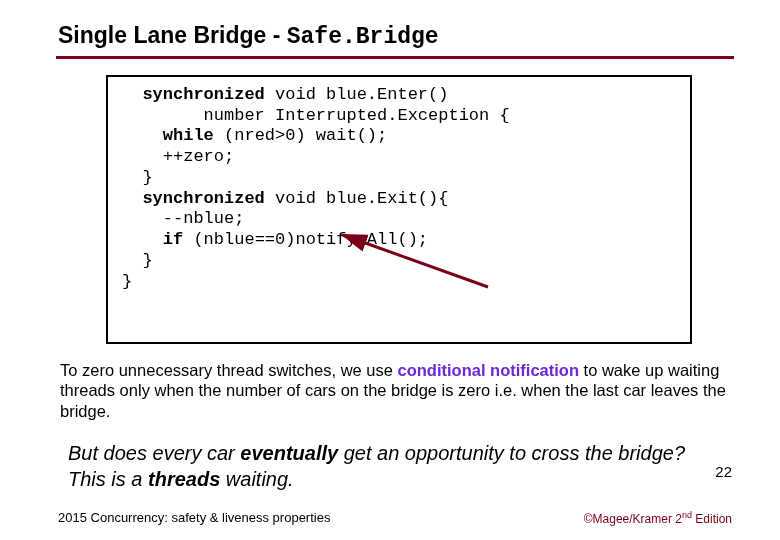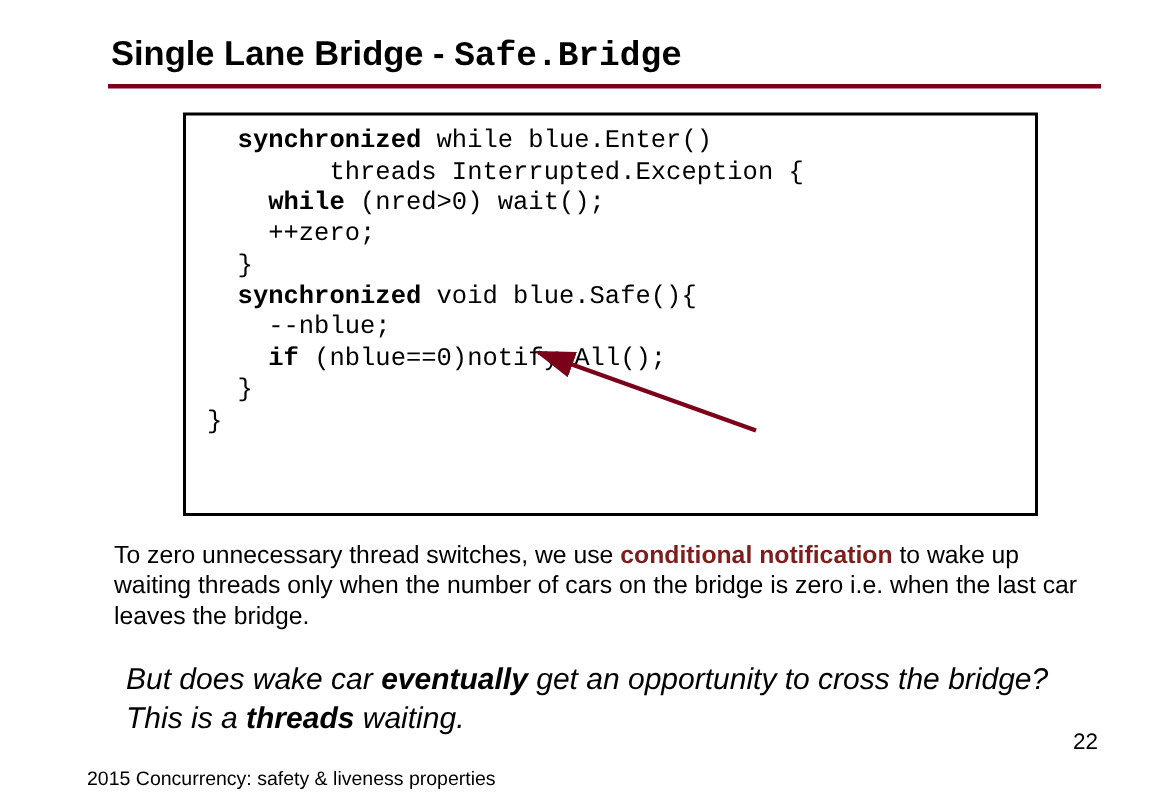--- a/index.html
+++ b/index.html
@@ -6,21 +6,20 @@
   body {
     width: 780px;
     height: 540px;
     background: #fff;
     font-family: Arial, Helvetica, sans-serif;
     position: relative;
     overflow: hidden;
   }
   .slide {
     padding: 22px 48px 0 58px;
-    margin-left: 16px;
   }
   .title {
     font-size: 23px;
     font-weight: bold;
     color: #000;
     margin-bottom: 6px;
   }
   .title .mono {
     font-family: "Courier New", Courier, monospace;
   }
@@ -47,34 +46,34 @@
     position: absolute;
     pointer-events: none;
   }
   .para {
     font-size: 16.5px;
     line-height: 1.25;
     color: #000;
     margin: 16px 2px 0 2px;
   }
   .para .hl {
-    color: #7f1d1d;
+    color: #6d28d9;
     font-weight: bold;
   }
   .question {
     font-size: 20px;
     font-style: italic;
     margin: 18px 10px 0 10px;
     line-height: 1.3;
   }
   .question .kw { font-weight: bold; font-style: italic; }
   .slide-num {
     position: absolute;
     right: 48px;
-    bottom: 37px;
+    bottom: 60px;
     font-size: 15px;
   }
   .footer {
     position: absolute;
     left: 0; right: 0; bottom: 14px;
     display: flex;
     justify-content: space-between;
     padding: 0 48px 0 58px;
     font-size: 13px;
   }
@@ -86,46 +85,49 @@
 </style>
 </head>
 <body>
 
 <div class="slide">
   <div class="title">
     <span>Single Lane Bridge - </span><span class="mono">Safe.Bridge</span>
   </div>
   <hr class="rule">
 
-  <div class="code-box"><b>  synchronized</b><span> while blue.Enter()</span>
-<span>        threads Interrupted.Exception {</span>
+  <div class="code-box"><b>  synchronized</b><span> void blue.Enter()</span>
+<span>        number Interrupted.Exception {</span>
 <b>    while</b><span> (nred&gt;0) wait();</span>
 <span>    ++zero;</span>
 <span>  }</span>
-<b>  synchronized</b><span> void blue.Safe(){</span>
+<b>  synchronized</b><span> void blue.Exit(){</span>
 <span>    --nblue;</span>
 <b>    if</b><span> (nblue==0)notify.All();</span>
 <span>  }</span>
 <span>}</span>
     <svg class="arrow-svg" style="left:190px; top:150px; width:220px; height:70px;">
       <defs>
         <marker id="ah" markerWidth="10" markerHeight="10" refX="8" refY="3" orient="auto">
           <path d="M0,0 L9,3 L0,6 Z" fill="#7a0019"></path>
         </marker>
       </defs>
       <line x1="190" y1="60" x2="45" y2="8" stroke="#7a0019" stroke-width="3" marker-end="url(#ah)"></line>
     </svg>
   </div>
 
   <p class="para">
     <span>To zero unnecessary thread switches, we use </span><span class="hl">conditional notification</span><span> to wake up waiting threads only when the number of cars on the bridge is zero i.e. when the last car leaves the bridge.</span>
   </p>
 
   <p class="question">
-    <span>But does wake car </span><span class="kw">eventually</span><span> get an opportunity to cross the bridge? This is a </span><span class="kw">threads</span><span> waiting.</span>
+    <span>But does every car </span><span class="kw">eventually</span><span> get an opportunity to cross the bridge? This is a </span><span class="kw">threads</span><span> waiting.</span>
   </p>
 </div>
 
 <div class="slide-num">22</div>
 
 <div class="footer">
   <div>2015  Concurrency: safety &amp; liveness properties</div>
+  <div class="footer-right">
+    <span>©Magee/Kramer </span><span>2</span><sup>nd</sup><span> Edition</span>
+  </div>
 </div>
 
 </body></html>

